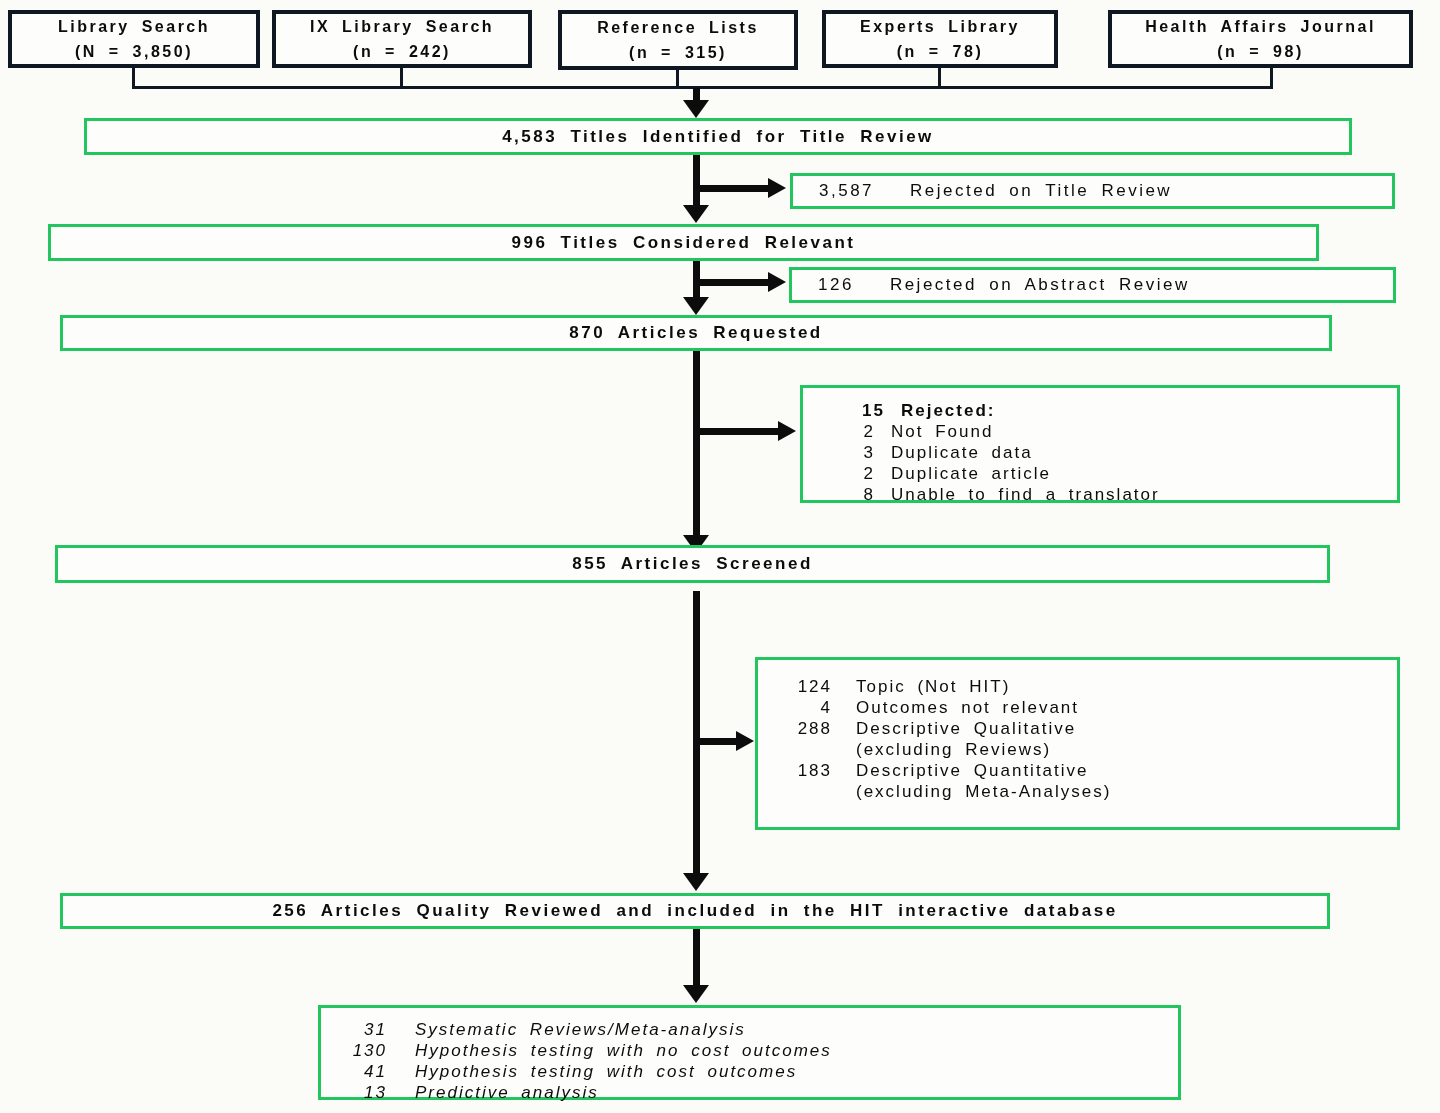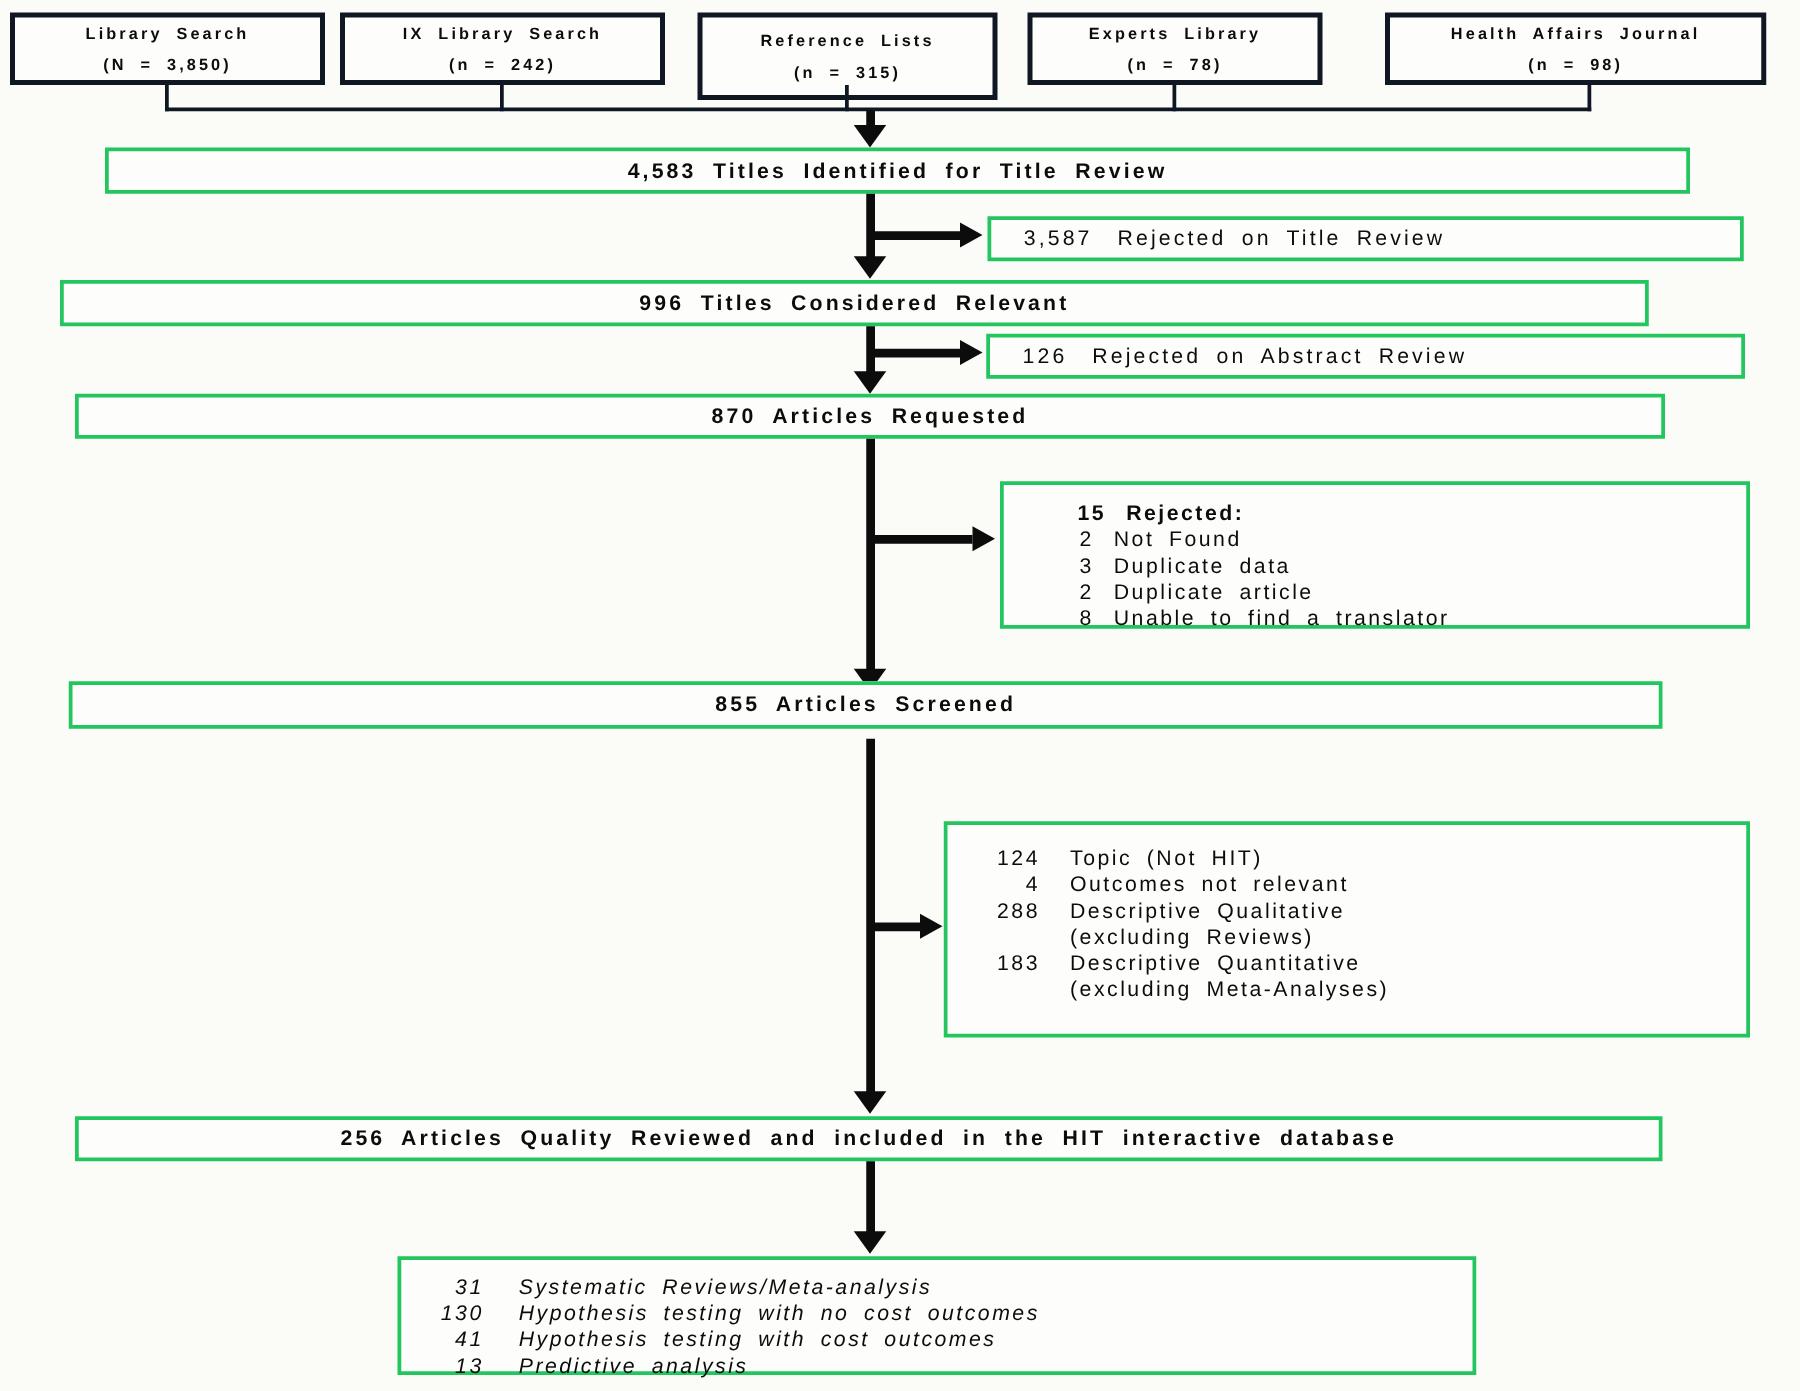--- a/index.html
+++ b/index.html
@@ -7,33 +7,33 @@
     position:relative;width:1440px;height:1113px;background:#fbfbf8;
     font-family:"Liberation Sans",sans-serif;color:#0c0c0c;overflow:hidden;
   }
   .box{
     position:absolute;box-sizing:border-box;background:#fdfdfc;
     border:1px solid #22c55e;
   }
   .srcbox{
     border-width:4px;border-color:#0f1822;
     display:flex;flex-direction:column;align-items:center;justify-content:center;
-    font-weight:bold;font-size:13px;line-height:25px;
+    font-weight:bold;font-size:16px;line-height:25px;
     letter-spacing:2.5px;word-spacing:5px;text-align:center;
   }
   .stage{
     display:flex;align-items:center;justify-content:center;
     font-weight:bold;font-size:17px;letter-spacing:2.5px;word-spacing:6px;
     border-width:3px;
   }
   .sidebox{
     display:flex;align-items:center;font-size:17px;letter-spacing:2.5px;word-spacing:5px;
     padding-left:26px;border-width:3px;
   }
-  .sidebox .num{margin-right:20px;}
+  .sidebox .num{margin-right:36px;}
   .listbox{font-size:17px;letter-spacing:2px;word-spacing:5px;line-height:21px;border-width:3px;}
   .lrow{white-space:nowrap;}
   .bold{font-weight:bold;margin-left:41px;}
   .thin{position:absolute;background:#0f1822;}
   .tline{position:absolute;background:#0c0c0c;}
   .ah-down{
     position:absolute;width:0;height:0;
     border-left:13px solid transparent;border-right:13px solid transparent;
     border-top:18px solid #0c0c0c;
   }
@@ -63,21 +63,21 @@
 <div class="canvas">
 
   <div class="box srcbox" style="left:8px;top:10px;width:252px;height:58px;">
     <span>Library Search</span>
     <span>(N = 3,850)</span>
   </div>
   <div class="box srcbox" style="left:272px;top:10px;width:260px;height:58px;">
     <span>IX Library Search</span>
     <span>(n = 242)</span>
   </div>
-  <div class="box srcbox" style="left:558px;top:10px;width:240px;height:70px;">
+  <div class="box srcbox" style="left:558px;top:10px;width:240px;height:60px;">
     <span>Reference Lists</span>
     <span>(n = 315)</span>
   </div>
   <div class="box srcbox" style="left:822px;top:10px;width:236px;height:58px;">
     <span>Experts Library</span>
     <span>(n = 78)</span>
   </div>
   <div class="box srcbox" style="left:1108px;top:10px;width:305px;height:58px;">
     <span>Health Affairs Journal</span>
     <span>(n = 98)</span>

